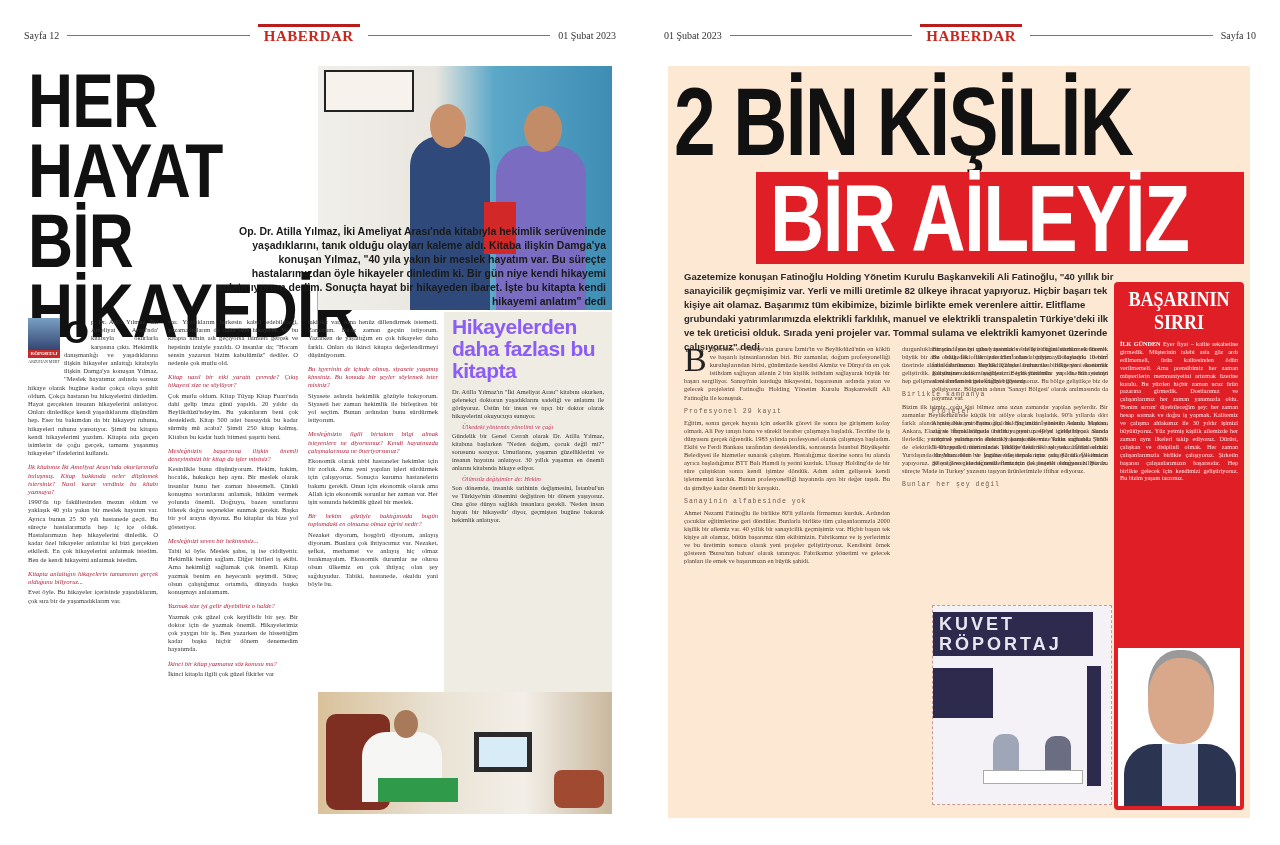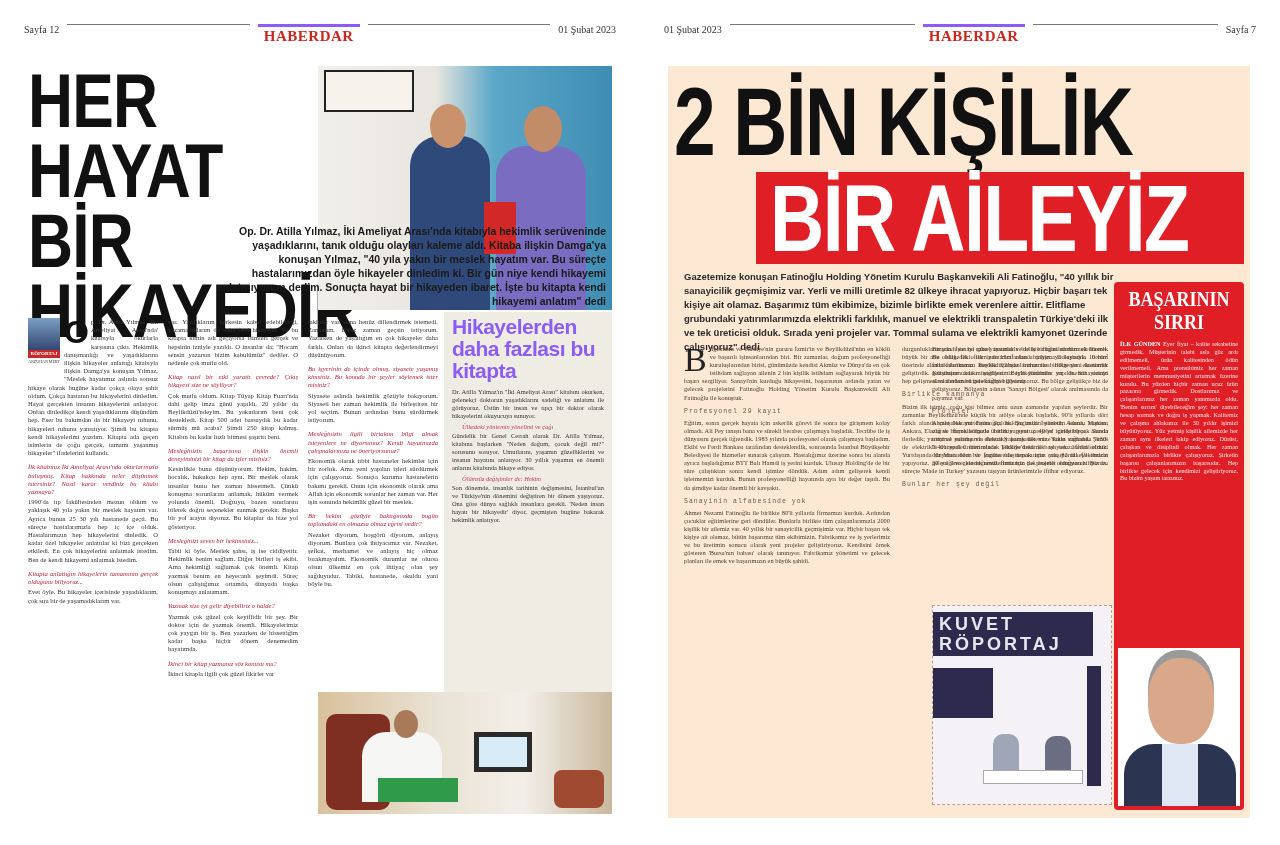--- a/index.html
+++ b/index.html
@@ -3,23 +3,23 @@
 <meta charset="utf-8">
 <style>
   *{box-sizing:border-box;margin:0;padding:0}
   html,body{width:1280px;height:845px;background:#ffffff;overflow:hidden;font-family:"Liberation Serif",serif;color:#222}
   .spread{position:relative;width:1280px;height:845px}
   .page{position:absolute;top:0;height:845px;background:#fff}
   .page.left{left:0;width:640px}
   .page.right{left:640px;width:640px}
 
   
-  .pghead{position:absolute;top:24px;left:24px;right:24px;height:22px;display:flex;font-size:10px;color:#333}
+  .pghead{position:absolute;top:24px;left:24px;right:24px;height:22px;display:flex;align-items:center;font-size:10px;color:#333}
   .pghead .rule{flex:1;height:1px;background:#777;margin:0 8px}
-  .logo{background:#fff;padding:1px 6px;border-top:3px solid #8b5cf6;font-family:"Liberation Serif",serif;font-weight:bold;color:#c8281e;font-size:15px;letter-spacing:0.5px}
+  .logo{background:#fff;padding:1px 6px;border-top:3px solid #b91c1c;font-family:"Liberation Serif",serif;font-weight:bold;color:#c8281e;font-size:15px;letter-spacing:0.5px}
 
   
   .headline-left{position:absolute;left:28px;top:66px;width:400px;font-family:"Liberation Sans",sans-serif;font-weight:900;color:#111;font-size:76px;line-height:70px;letter-spacing:-1px;transform:scaleX(0.82);transform-origin:left top}
   .photo-top{position:absolute;left:318px;top:66px;width:294px;height:244px;background:linear-gradient(90deg,#f1efe9 0%,#e8e6df 40%,#5aa7c8 60%,#3f8db4 100%);overflow:hidden}
   .photo-top .frame{position:absolute;left:6px;top:4px;width:90px;height:42px;border:2px solid #222;background:#f7f3ec}
   .photo-top .p1{position:absolute;left:92px;top:70px;width:80px;height:174px;background:#2f4a7a;border-radius:30px 30px 0 0}
   .photo-top .p1h{position:absolute;left:112px;top:38px;width:36px;height:44px;background:#c9926d;border-radius:50%}
   .photo-top .p2{position:absolute;left:178px;top:80px;width:90px;height:164px;background:#7a6cc0;border-radius:30px 30px 0 0}
   .photo-top .p2h{position:absolute;left:206px;top:40px;width:38px;height:46px;background:#c28c68;border-radius:50%}
   .photo-top .book{position:absolute;left:166px;top:136px;width:32px;height:52px;background:#d32828}
@@ -162,21 +162,21 @@
       <div class="arm"></div>
     </div>
   </section>
 
   <section class="page right">
     <div class="pghead">
       <span>01 Şubat 2023</span>
       <span class="rule"></span>
       <span class="logo">HABERDAR</span>
       <span class="rule"></span>
-      <span>Sayfa 7</span>
+      <span>Sayfa 10</span>
     </div>
 
     <div class="rbg"></div>
     <h1 class="headline-right1">2 BİN KİŞİLİK</h1>
     <div class="redbar"></div>
     <h1 class="headline-right2">BİR AİLEYİZ</h1>
 
     <p class="lead-right">Gazetemize konuşan Fatinoğlu Holding Yönetim Kurulu Başkanvekili Ali Fatinoğlu, "40 yıllık bir sanayicilik geçmişimiz var. Yerli ve milli üretimle 82 ülkeye ihracat yapıyoruz. Hiçbir başarı tek kişiye ait olamaz. Başarımız tüm ekibimize, bizimle birlikte emek verenlere aittir. Elitflame grubundaki yatırımlarımızda elektrikli farklılık, manuel ve elektrikli transpaletin Türkiye'deki ilk ve tek üreticisi olduk. Sırada yeni projeler var. Tommal sulama ve elektrikli kamyonet üzerinde çalışıyoruz" dedi</p>
 
     <div class="rcols">

